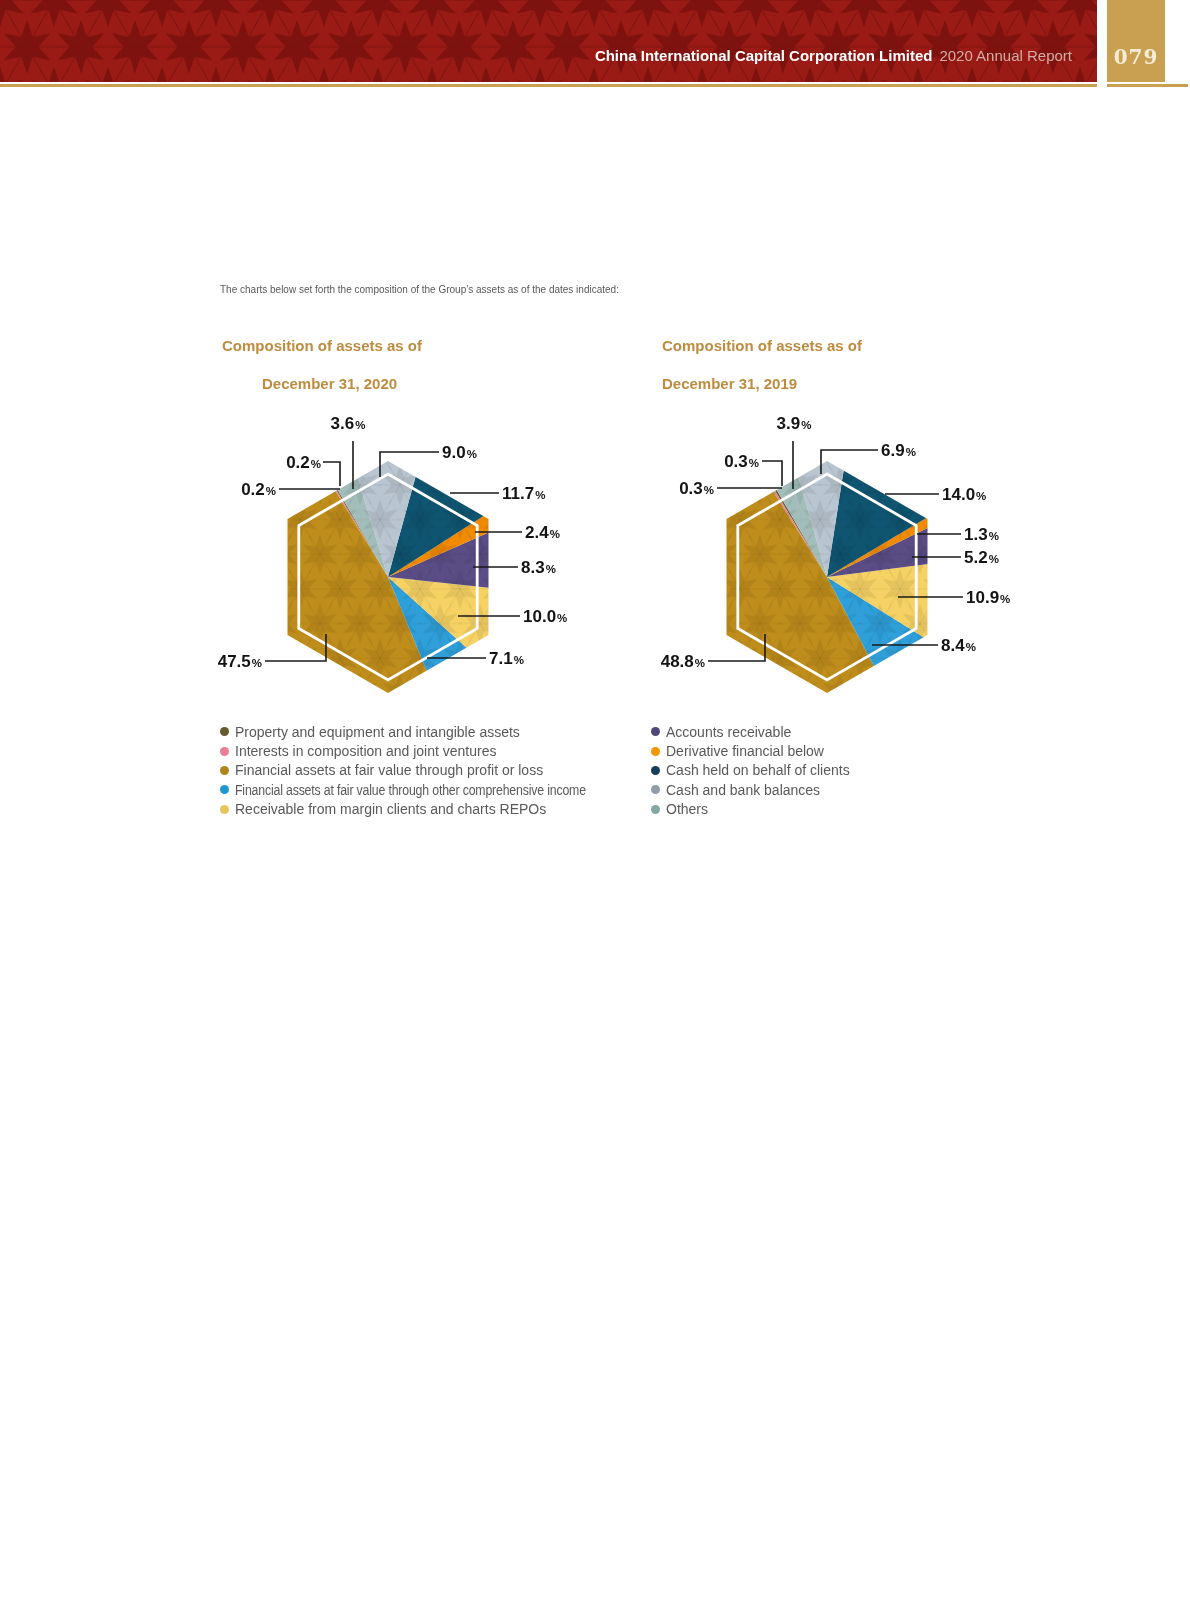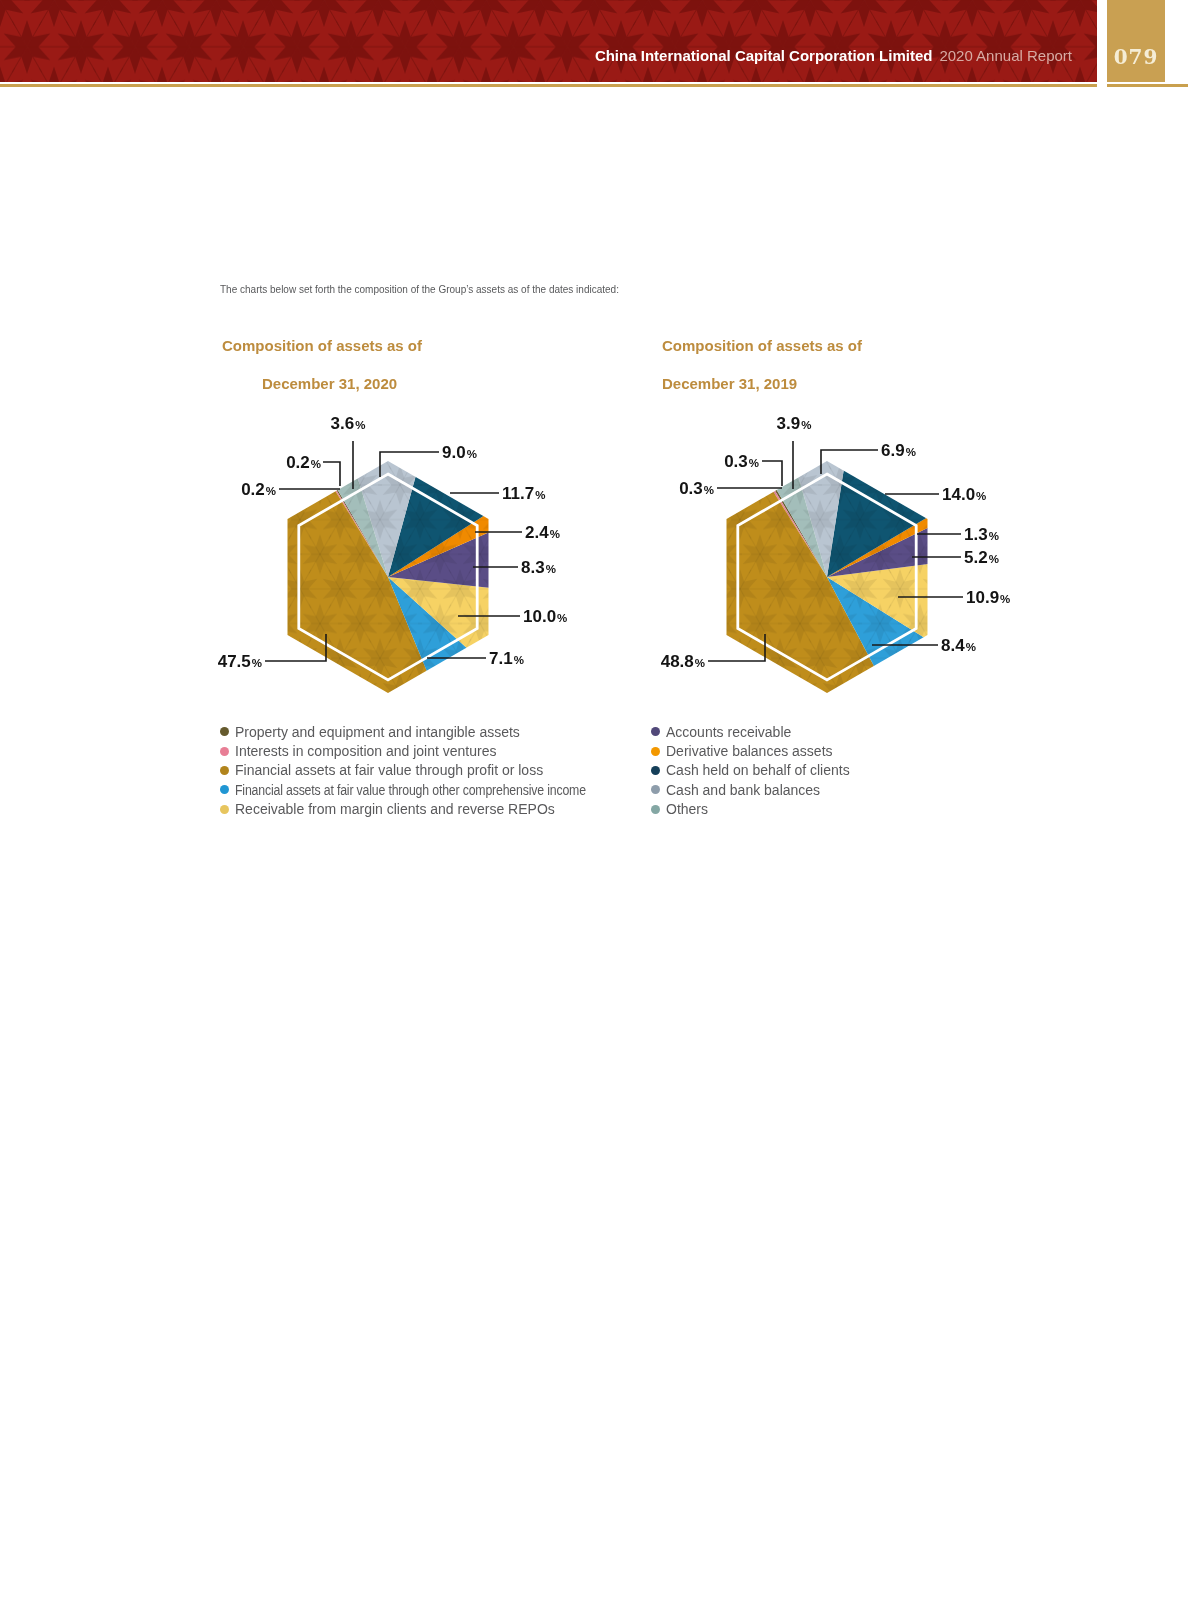--- a/index.html
+++ b/index.html
@@ -279,31 +279,31 @@
     <li>
       <span class="dot" style="background: rgb(177, 132, 28);"></span>
       <span class="legend-text">Financial assets at fair value through profit or loss</span>
     </li>
     <li>
       <span class="dot" style="background: rgb(32, 150, 211);"></span>
       <span class="legend-text">Financial assets at fair value through other comprehensive income</span>
     </li>
     <li>
       <span class="dot" style="background: rgb(231, 197, 94);"></span>
-      <span class="legend-text">Receivable from margin clients and reverse REPOs</span>
+      <span class="legend-text">Receivable from margin clients and charts REPOs</span>
     </li>
   </ul>
 <ul class="legend" id="legend-right">
     <li>
       <span class="dot" style="background: rgb(81, 72, 121);"></span>
       <span class="legend-text">Accounts receivable</span>
     </li>
     <li>
       <span class="dot" style="background: rgb(243, 152, 0);"></span>
-      <span class="legend-text">Derivative balances assets</span>
+      <span class="legend-text">Derivative financial below</span>
     </li>
     <li>
       <span class="dot" style="background: rgb(21, 63, 89);"></span>
       <span class="legend-text">Cash held on behalf of clients</span>
     </li>
     <li>
       <span class="dot" style="background: rgb(142, 157, 171);"></span>
       <span class="legend-text">Cash and bank balances</span>
     </li>
     <li>

